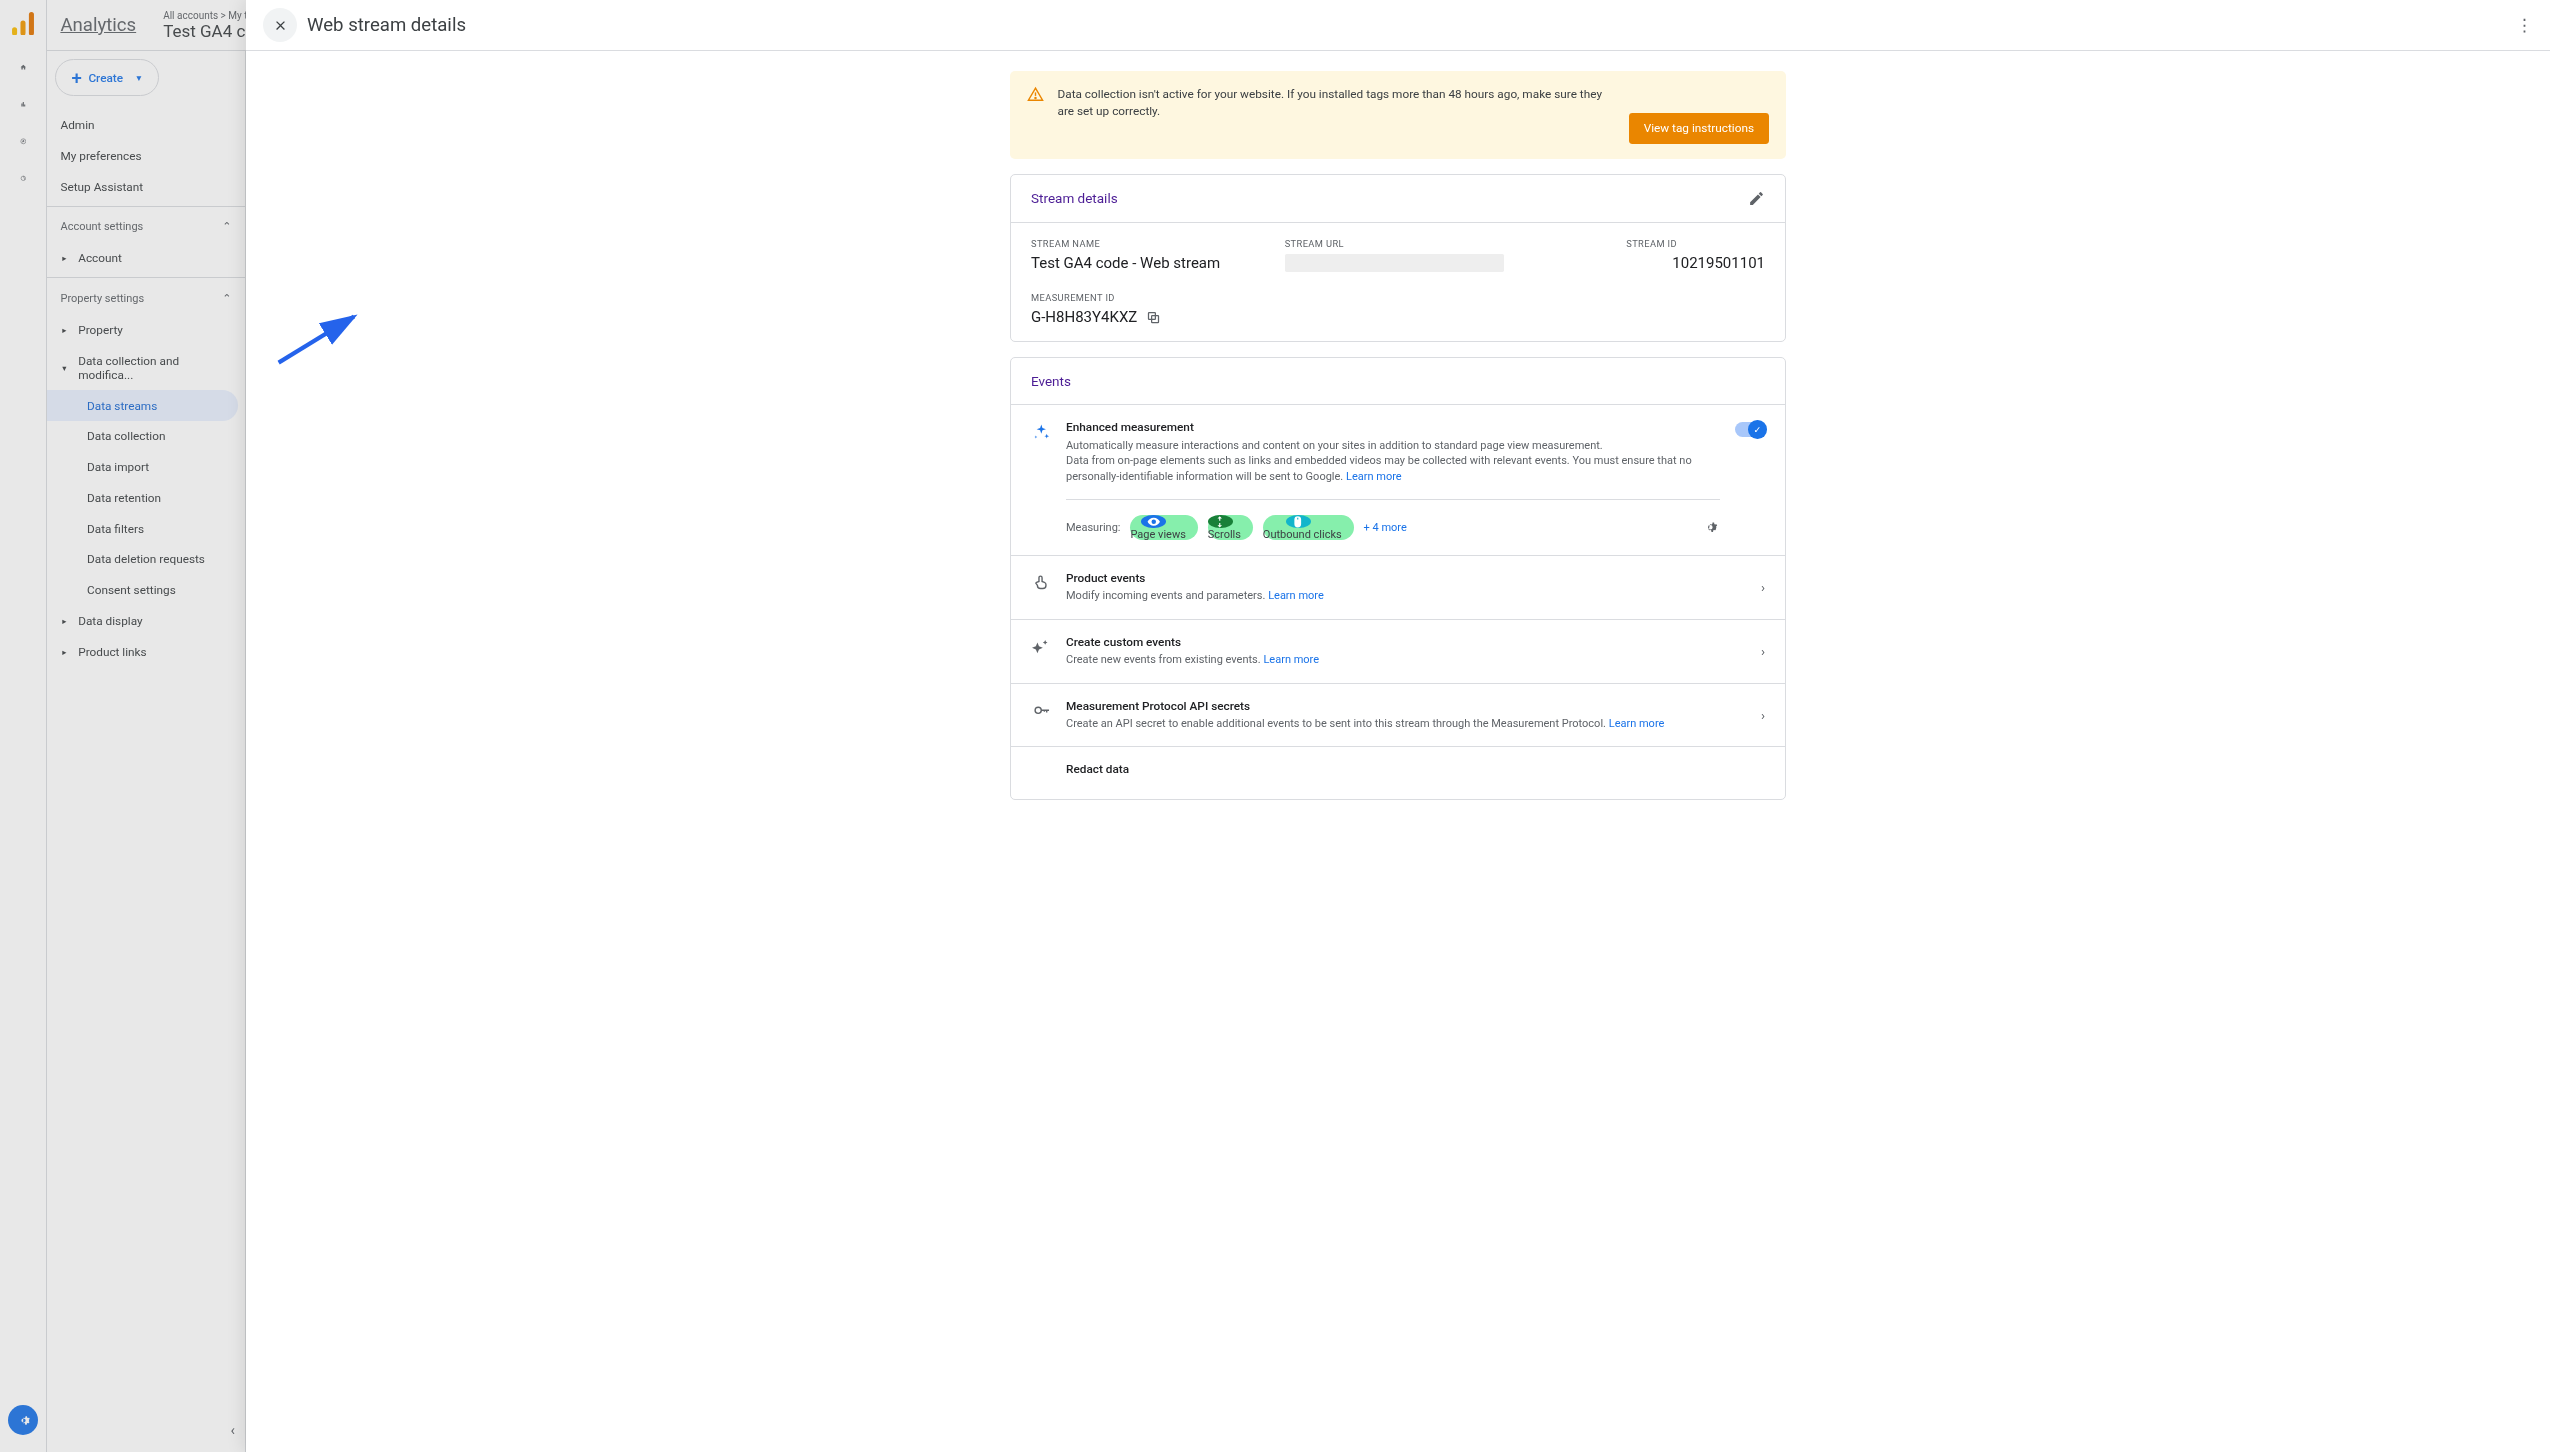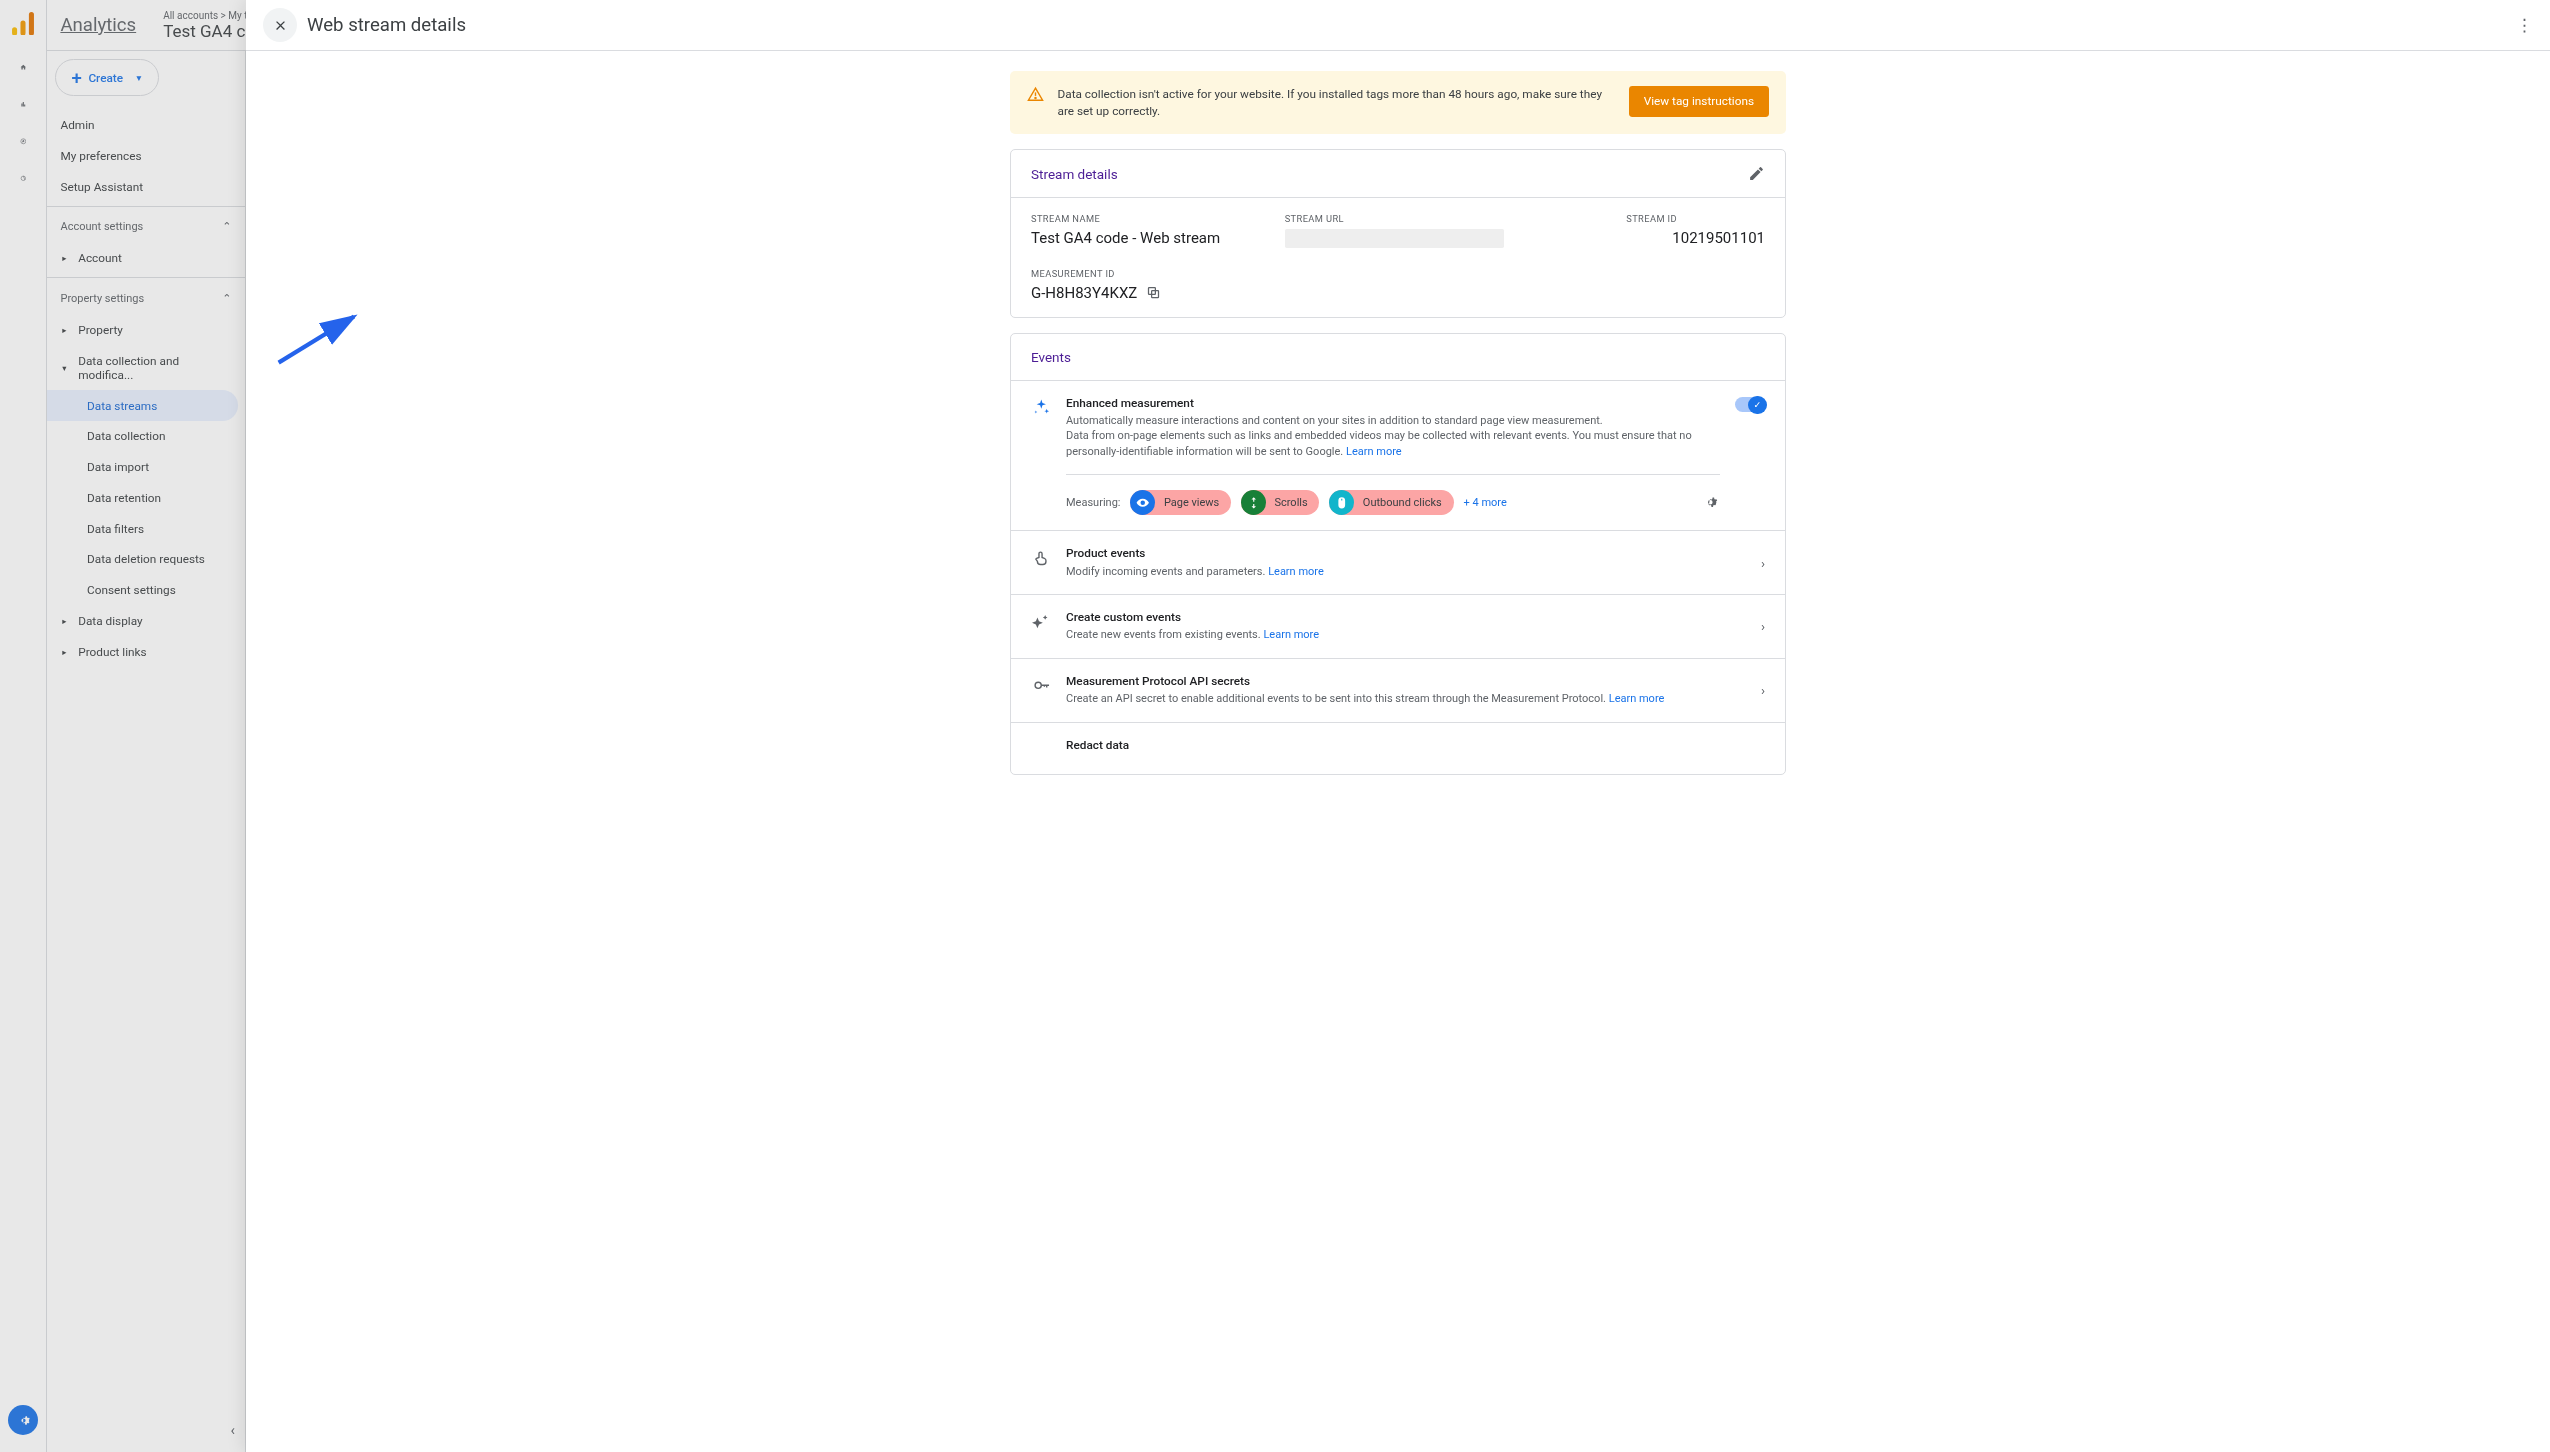--- a/index.html
+++ b/index.html
@@ -40,21 +40,21 @@
 .close-btn { width:34px; height:34px; border-radius:50%; background:#f1f3f4; display:flex; align-items:center; justify-content:center; cursor:pointer; font-size:18.6px; color:#3c4043;}
 .panel-title { font-size:18.6px; color:#3c4043; margin-left:10px;}
 .kebab { margin-left:auto; font-size:17px; color:#5f6368; cursor:pointer;}
 
 .panel-body { flex:1; overflow-y:auto; padding:20px 0; display:flex; flex-direction:column; align-items:center;}
 .content { width: 776px; max-width: calc(100% - 40px); }
 
 .warning { background:#fef7e0; border-radius:5px; padding:15px 17px; display:flex; align-items:flex-start; gap:13.5px; margin-bottom:15px;}
 .warning-icon { color:#ea8600; font-size:17px;}
 .warning-text { flex:1; font-size:11.8px; color:#3c4043; line-height:1.4;}
-.warning-btn { background:#ea8600; color:#fff; border:none; border-radius:3.4px; padding:8.4px 15px; font-size:11.8px; cursor:pointer;}
+.warning-btn { background:#ea8600; color:#fff; border:none; border-radius:3.4px; padding:8.4px 15px; font-size:11.8px; cursor:pointer;margin-top:27px;}
 
 .card { border:0.8px solid #dadce0; border-radius:5px; margin-bottom:15px;}
 .card-header { padding:15px 20px; display:flex; justify-content:space-between; align-items:center;}
 .card-header-title { font-size:13.5px; color:#4c1d95;}
 .edit-icon { cursor:pointer; color:#5f6368;}
 .card-body { padding:15px 20px; border-top:0.8px solid #dadce0;}
 .detail-grid { display:grid; grid-template-columns: 1fr 1fr 1fr; gap:20px 27px;}
 .detail-label { font-size:9.3px; color:#5f6368; letter-spacing:0.4px; text-transform:uppercase; margin-bottom:5px;}
 .detail-value { font-size:15px; color:#202124; display:flex; align-items:center; gap:8.4px;}
 .url-placeholder { background:#eee; height:18.6px; width:219px; border-radius:1.7px;}
@@ -66,21 +66,21 @@
 .event-title { font-size:11.8px; font-weight:500; color:#202124; margin-bottom:3.4px;}
 .event-desc { font-size:11px; color:#5f6368; line-height:1.4;}
 .event-desc a { color:#1a73e8; text-decoration:none;}
 .chevron { color:#5f6368; align-self:center; cursor:pointer;}
 
 .toggle { width:30px; height:15px; background:#a8c7fa; border-radius:8.4px; position:relative; cursor:pointer; margin-top:1.7px;}
 .toggle-knob { position:absolute; right:-1.7px; top:-1.7px; width:18.6px; height:18.6px; background:#1a73e8; border-radius:50%; display:flex; align-items:center; justify-content:center; color:#fff; font-size:9.3px;}
 
 .measuring { display:flex; align-items:center; gap:10px; margin-top:15px; padding-top:15px; border-top:0.8px solid #dadce0;}
 .measuring-label { font-size:11px; color:#5f6368;}
-.chip { display:flex; align-items:center; background:#fca5a5; border-radius:13.5px; height:25px; padding-right:11.8px;}
+.chip { display:flex; align-items:center; background:#86efac; border-radius:13.5px; height:25px; padding-right:11.8px;flex-direction:column;}
 .chip-icon { width:25px; height:25px; border-radius:50%; display:flex; align-items:center; justify-content:center; color:#fff; margin-right:8.4px;}
 .chip-label { font-size:11px; color:#3c4043;}
 .chip-blue .chip-icon { background:#1a73e8;}
 .chip-green .chip-icon { background:#188038;}
 .chip-teal .chip-icon { background:#12b5cb;}
 .more-link { color:#1a73e8; font-size:11px; cursor:pointer;}
 .gear { color:#5f6368; cursor:pointer; margin-left:auto;}
 
 
 .arrow { position:absolute; pointer-events:none; }

